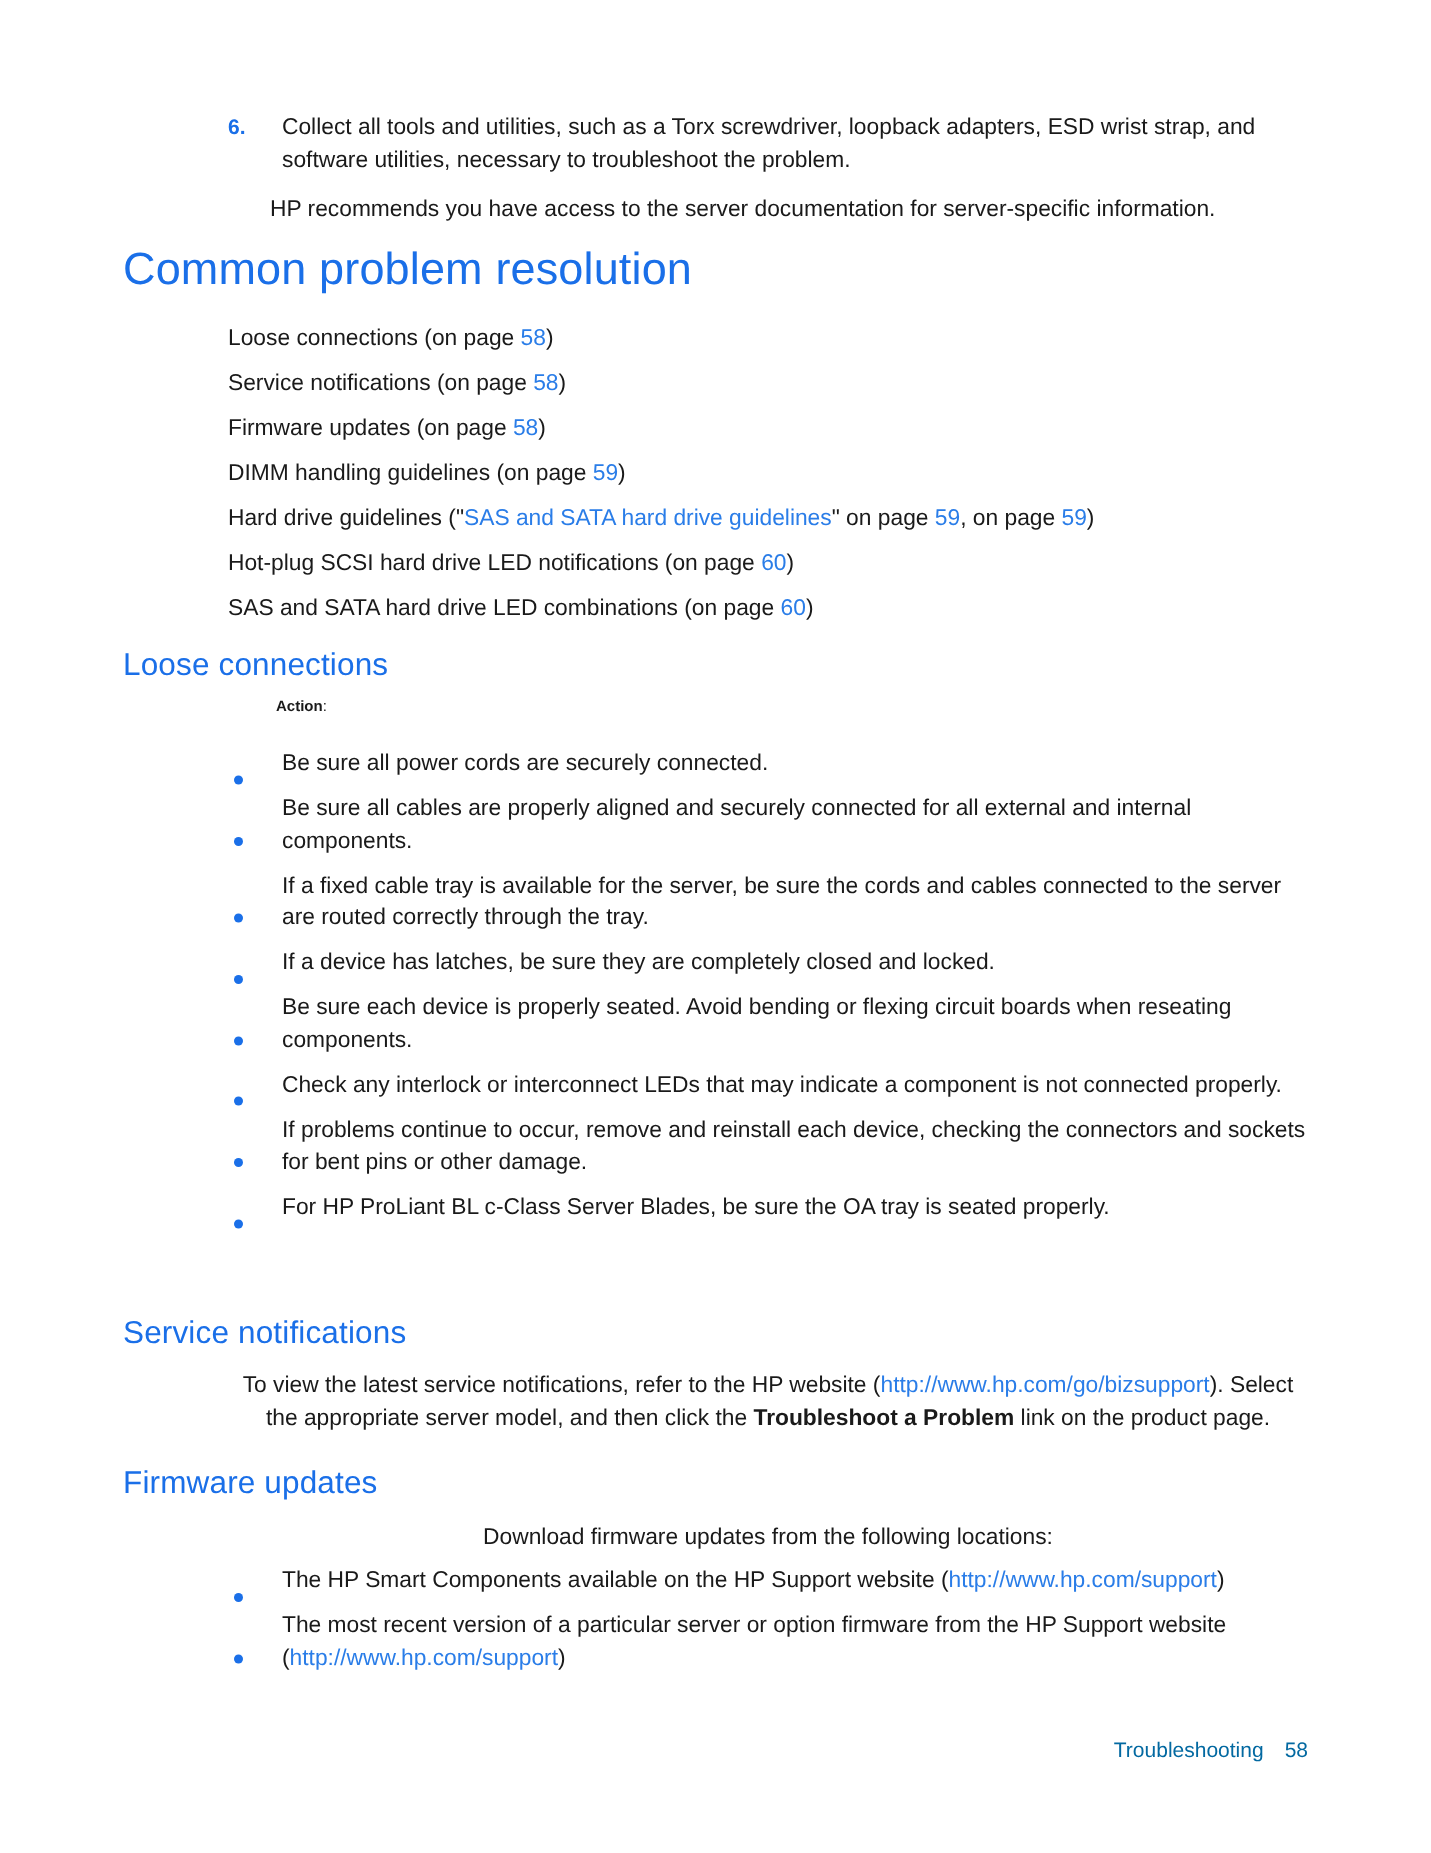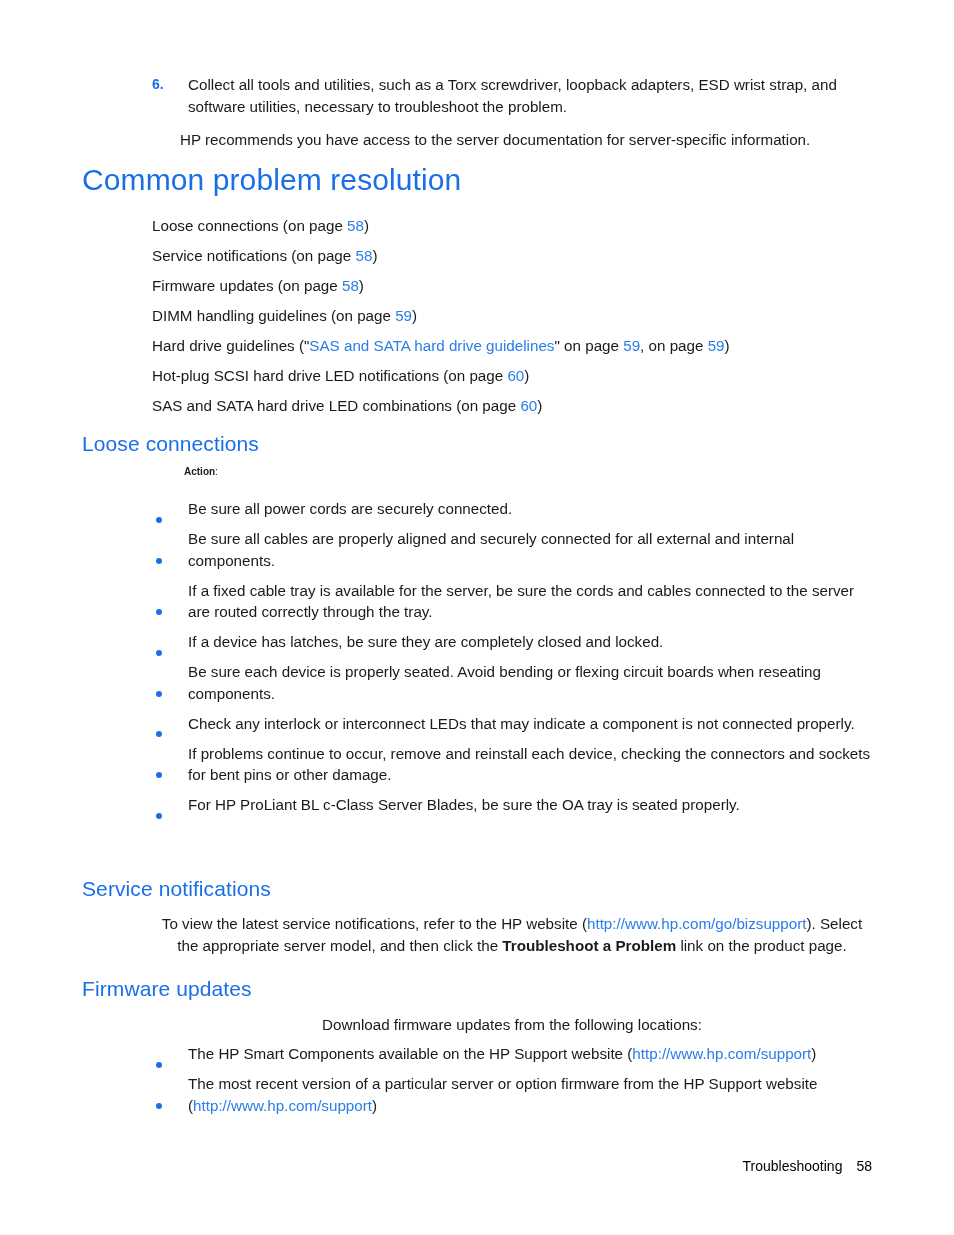--- a/index.html
+++ b/index.html
@@ -144,21 +144,21 @@
   b.strong { font-weight: bold; }
 
   
   .footer {
     position: absolute;
     left: 0;
     top: 1158px;
     width: 872px;
     text-align: right;
     font-size: 14px;
-    color: #000000;
+    color: #0369a1;
   }
   .footer .pg { margin-left: 14px; }
 </style>
 </head>
 <body>
 
 <div class="page">
 
   <div class="step-block">
     <div class="step-row">

